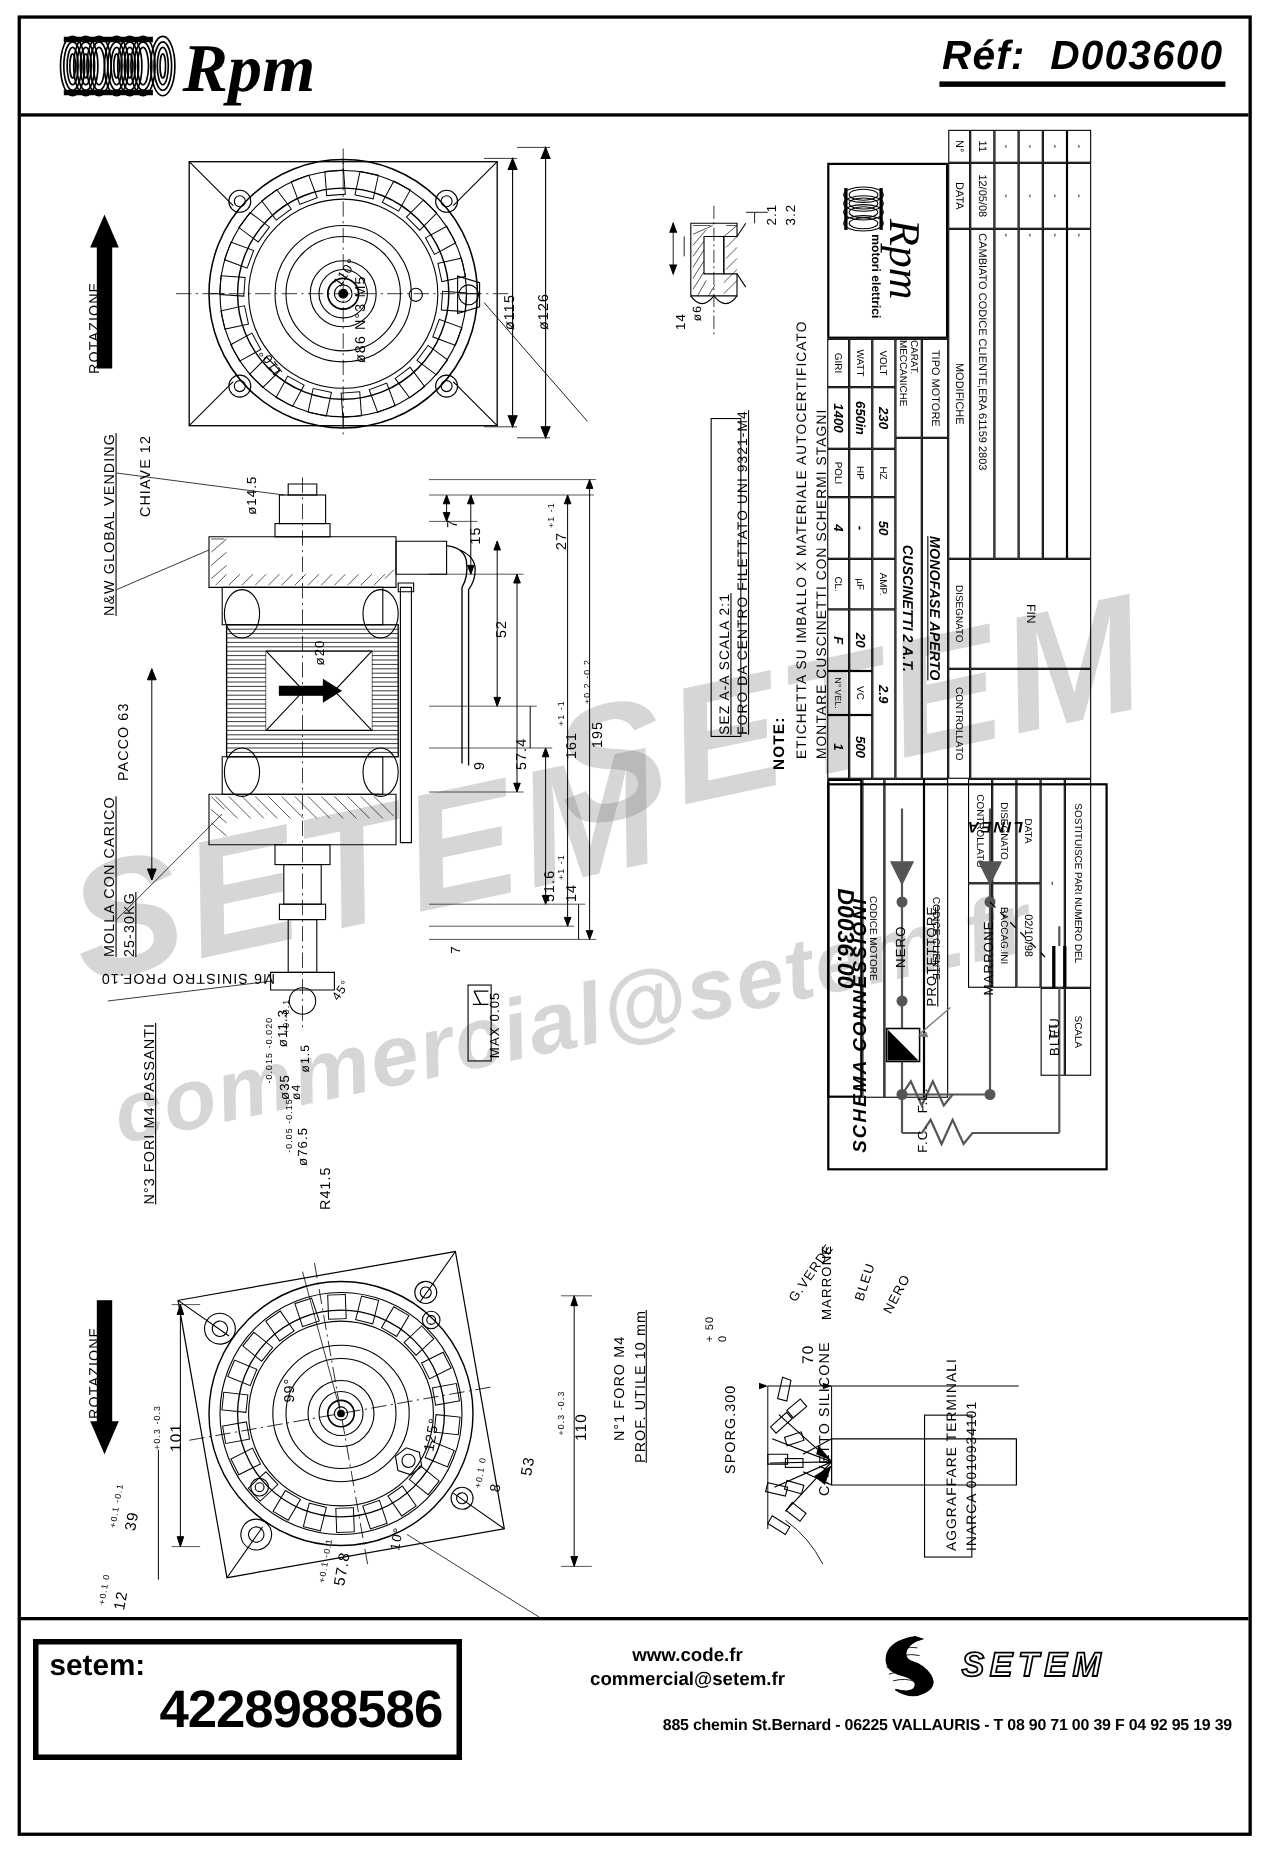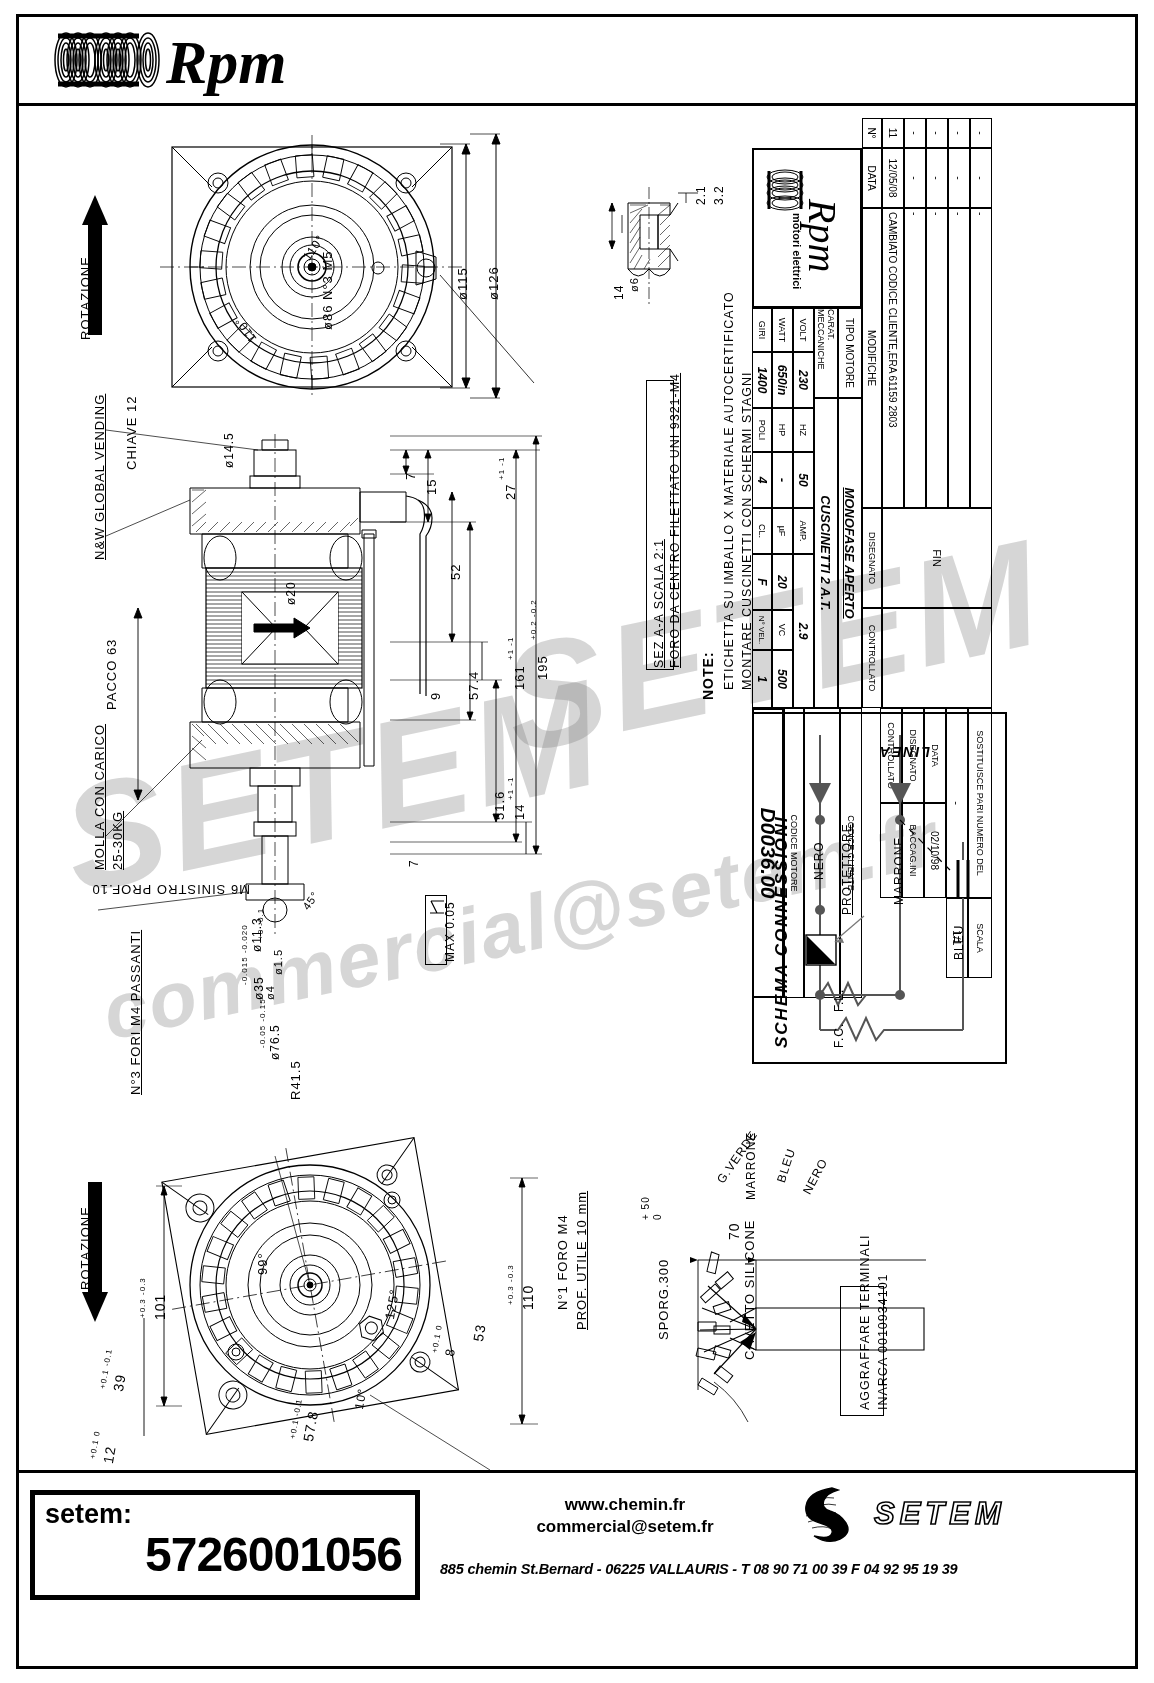--- a/index.html
+++ b/index.html
@@ -20,22 +20,22 @@
         display:inline-block;white-space:pre;}
 
   
   .codebox{position:absolute;left:30px;top:1490px;width:390px;height:110px;
            border:5px solid #000;box-sizing:border-box;}
   .codebox .lbl{position:absolute;left:10px;top:4px;font-size:27px;font-weight:bold;}
   .codebox .num{position:absolute;left:110px;top:32px;font-size:48px;font-weight:bold;
            letter-spacing:-1px;}
   .setemtxt{position:absolute;left:480px;top:1494px;width:290px;text-align:center;
             font-size:17px;line-height:22px;font-weight:bold;}
-  .setemaddr{position:absolute;left:440px;top:1561px;width:680px;text-align:left;
-            font-size:14.5px;font-weight:bold;letter-spacing:-0.2px;white-space:nowrap;font-style:italic;}
+  .setemaddr{position:absolute;left:440px;top:1561px;width:680px;text-align:right;
+            font-size:14.5px;font-weight:bold;letter-spacing:-0.2px;white-space:nowrap;}
   .setemlogo{position:absolute;left:790px;top:1484px;width:260px;height:56px;}
 
   
   .rot{position:absolute;transform-origin:0 0;transform:rotate(-90deg);
        white-space:nowrap;font-size:13px;letter-spacing:1px;}
   .rot.u{text-decoration:underline;}
   .rot.b{font-weight:bold;}
   .rot180{position:absolute;transform-origin:0 0;transform:rotate(180deg);
        white-space:nowrap;font-size:13px;letter-spacing:1px;}
   .thin{position:absolute;border:1px solid #000;box-sizing:border-box;}
@@ -108,20 +108,23 @@
         </g>
         <g stroke-width="5">
           <path d="M14,9 H95"></path>
             <path d="M14,57 H95"></path>
         </g>
       </g>
       <text x="122" y="56" font-family="'Liberation Serif',serif" font-style="italic" font-weight="bold" font-size="62">Rpm</text>
     </svg>
   </div>
 
+  <div class="refbox">
+    <span class="reftxt"><span>Réf:</span>&nbsp;&nbsp;<span>D003600</span></span>
+  </div>
 
   <svg style="position:absolute;left:140px;top:125px;" width="400" height="290">
     <g fill="none" stroke="#000" stroke-width="1">
 
       <rect x="32" y="22" width="280" height="240" stroke-width="1.2"></rect>
 
       <path d="M32,22 L72,62 M312,22 L272,62 M32,262 L72,222 M312,262 L272,222"></path>
 
       <circle cx="172" cy="142" r="122" stroke-width="1.4"></circle>
       <circle cx="172" cy="142" r="112"></circle>
@@ -742,24 +745,24 @@
   <div class="rot" style="left:656px;top:1340px;font-size:13px;">SPORG.300</div>
   <div class="rot" style="left:640px;top:1220px;font-size:10px;">+ 50</div>
   <div class="rot" style="left:652px;top:1220px;font-size:10px;">0</div>
 
   <div class="thin" style="left:840px;top:1286px;width:44px;height:130px;"></div>
   <div class="rot" style="left:858px;top:1410px;font-size:12.5px;">AGGRAFFARE TERMINALI</div>
   <div class="rot" style="left:876px;top:1410px;font-size:12.5px;">INARCA 0010934101</div>
 
   <div class="codebox">
     <span class="lbl">setem:</span>
-    <span class="num">5726001056</span>
+    <span class="num">4228988586</span>
   </div>
   <div class="setemtxt">
-    <div>www.chemin.fr</div>
+    <div>www.code.fr</div>
     <div>commercial@setem.fr</div>
   </div>
   <div class="setemaddr">885 chemin St.Bernard  -   06225 VALLAURIS  -  T 08 90 71 00 39   F 04 92 95 19 39</div>
   <div class="setemlogo">
     <svg width="260" height="56" viewBox="0 0 260 56">
       <g fill="#000" stroke="#000">
         <path d="M42,4 q-24,4 -26,18 q-2,13 14,17 q14,4 12,10 q-2,7 -18,3
                  q14,9 26,3 q12,-6 6,-16 q-6,-9 -16,-12 q-9,-3 -6,-11 q3,-7 14,-10 z" stroke-width="1.4"></path>
         <g fill="none" stroke-width="0.8">
           <path d="M18,20 q14,-8 26,-6 M16,26 q16,-8 30,-5 M16,32 q16,-7 30,-3

